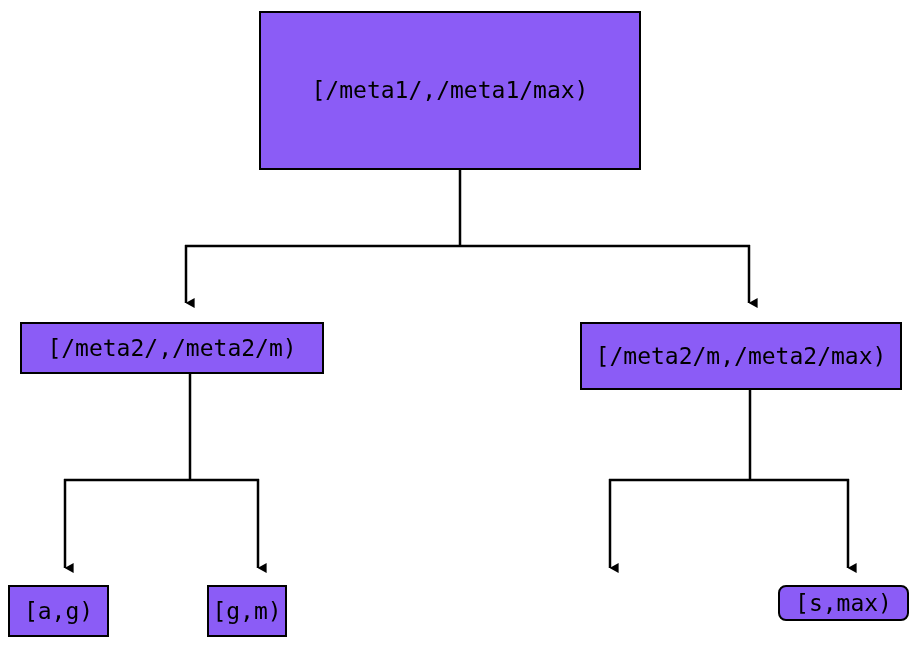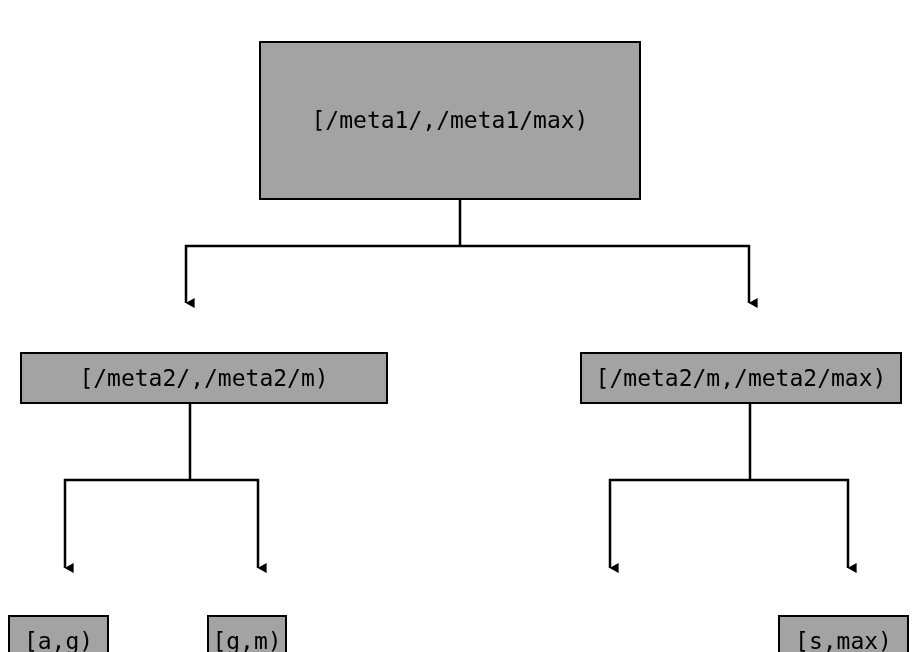--- a/index.html
+++ b/index.html
@@ -22,26 +22,25 @@
   .tree-svg {
     position: absolute;
     top: 0;
     left: 0;
     width: 912px;
     height: 652px;
   }
   .node-box {
     position: absolute;
     box-sizing: border-box;
-    background: #a3a3a3;
+    background: #8b5cf6;
     border: 2px solid #000000;
     display: flex;
     align-items: center;
     justify-content: center;
-    margin-top: 30px;
   }
   .node-label {
     font-family: "DejaVu Sans Mono", "Liberation Mono", monospace;
     color: #000000;
     white-space: pre;
     letter-spacing: 0px;
     line-height: 1;
   }
   .node-root .node-label { font-size: 23px; }
   .node-mid  .node-label { font-size: 23px; }
@@ -81,34 +80,34 @@
 
     <line x1="610" y1="479" x2="610" y2="568" stroke="#000000" stroke-width="2.5" marker-end="url(#arrow-down)"></line>
 
     <line x1="848" y1="479" x2="848" y2="568" stroke="#000000" stroke-width="2.5" marker-end="url(#arrow-down)"></line>
   </svg>
 
   <div class="node-box node-root" style="left:259px; top:11px; width:382px; height:159px;">
     <span class="node-label">[/meta1/,/meta1/max)</span>
   </div>
 
-  <div class="node-box node-mid" style="left:20px; top:322px; width:368px; height:52px;text-align:center;">
+  <div class="node-box node-mid" style="left:20px; top:322px; width:304px; height:52px;text-align:center;">
     <span class="node-label">[/meta2/,/meta2/m)</span>
   </div>
 
-  <div class="node-box node-mid" style="left:580px; top:322px; width:322px; height:52px;">
+  <div class="node-box node-mid" style="left:580px; top:322px; width:322px; height:68px;">
     <span class="node-label">[/meta2/m,/meta2/max)</span>
   </div>
 
   <div class="node-box node-leaf" style="left:8px; top:585px; width:101px; height:52px;">
     <span class="node-label">[a,g)</span>
   </div>
 
   <div class="node-box node-leaf" style="left:207px; top:585px; width:80px; height:52px;">
     <span class="node-label">[g,m)</span>
   </div>
 
 
-  <div class="node-box node-leaf" style="left:778px; top:585px; width:131px; height:52px;">
+  <div class="node-box node-leaf" style="left:778px; top:585px; width:131px; height:36px;border-radius:8px;">
     <span class="node-label">[s,max)</span>
   </div>
 
 </div>
 
 </body></html>

